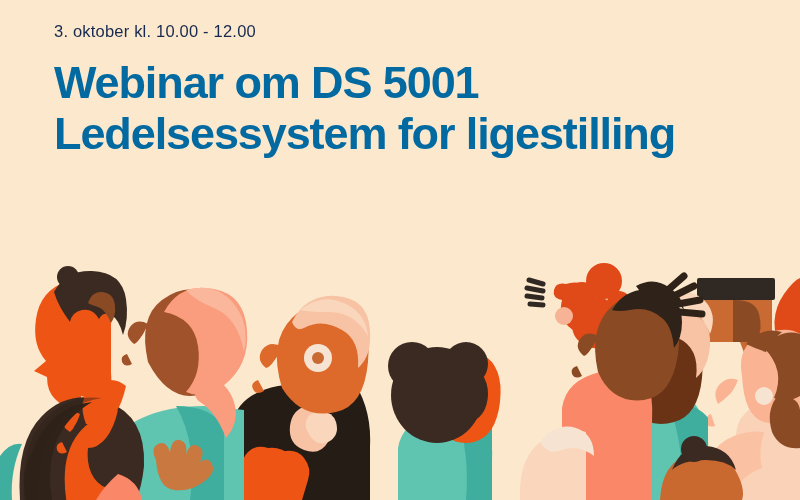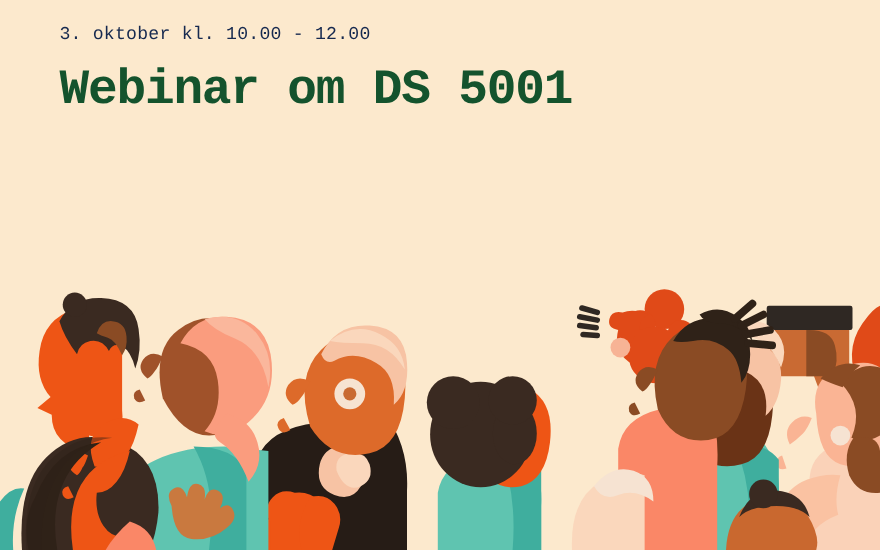--- a/index.html
+++ b/index.html
@@ -7,21 +7,21 @@
     margin: 0;
     padding: 0;
     background: #ffffff;
   }
   #poster {
     position: relative;
     width: 800px;
     height: 500px;
     overflow: hidden;
     background: #FCE9CD;
-    font-family: Liberation Mono, monospace;
+    font-family: Liberation Sans, sans-serif;
   }
 
   
   #text-block {
     position: absolute;
     left: 0;
     top: 0;
     width: 800px;
     z-index: 40;
     padding: 22px 30px 0 54px;
@@ -29,21 +29,21 @@
   }
   #event-date {
     color: #16294F;
     font-size: 16.5px;
     font-weight: 400;
     letter-spacing: 0.2px;
     margin: 0 0 18px 0;
     line-height: 1.1;
   }
   #event-title {
-    color: #14532d;
+    color: #0369a1;
     font-size: 45px;
     font-weight: 700;
     line-height: 1.13;
     letter-spacing: -1.1px;
     margin: 0;
   }
   #event-title .tl { display: block; white-space: nowrap; }
 
   
   #illustration {
@@ -210,16 +210,17 @@
           <path d="M540 442 q16 -20 36 -14 q18 6 18 28 q-16 -12 -32 -6 q-14 6 -22 -8 z" fill="#F6E3D2"></path>
         </g>
       </g>
     </svg>
   </div>
 
   <div id="text-block">
     <p id="event-date">3. oktober kl. 10.00 - 12.00</p>
     <h1 id="event-title">
       <span class="tl">Webinar om DS 5001</span>
+      <span class="tl">Ledelsessystem for ligestilling</span>
     </h1>
   </div>
 
 </div>
 
 </body></html>

